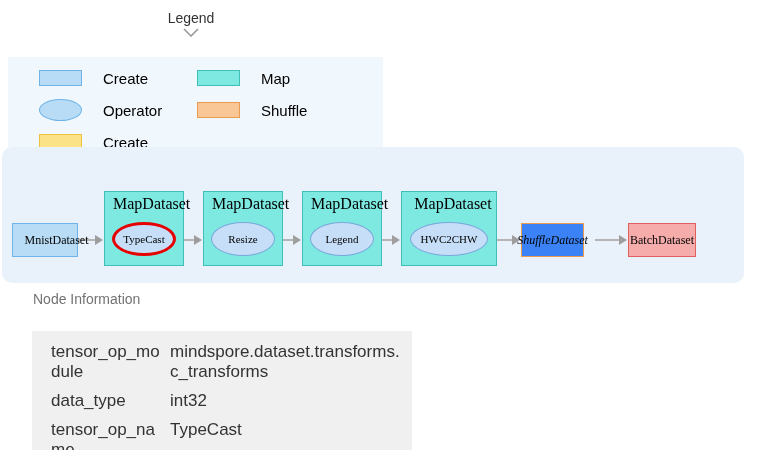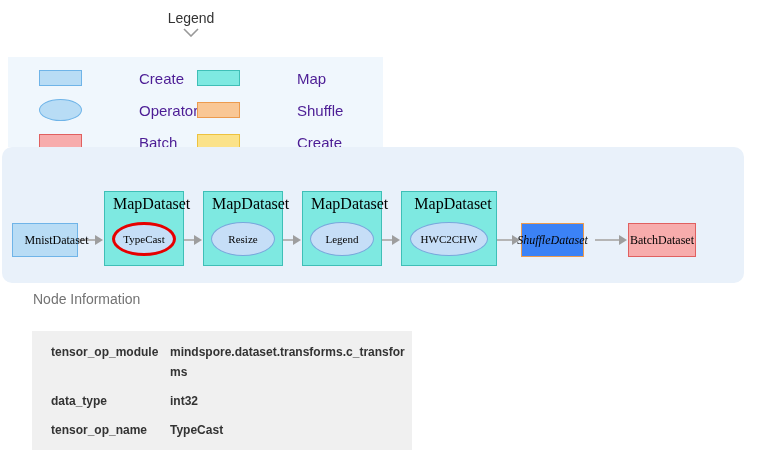--- a/index.html
+++ b/index.html
@@ -14,21 +14,21 @@
   .chevron-btn { background:none; border:none; cursor:pointer; padding:2px; line-height:0; }
 
   
   .legend-panel { position:absolute; left:8px; top:57px; width:375px; height:90px;
                   background:#f0f7fd;
                   display:grid; grid-template-columns:158px 1fr; grid-auto-rows:30px;
                   padding:6px 0 0 31px; row-gap:2px; }
   .legend-item { display:flex; align-items:center; }
   .swatch { width:43px; height:16px; margin-right:21px; flex:none; }
   .swatch.ellipse { height:22px; border-radius:50%; }
-  .legend-label { font-size:15px; color:#4c1d95;margin-left:36px; }
+  .legend-label { font-size:15px; color:#000000; }
 
   
   .diagram-panel { position:absolute; left:2px; top:147px; width:742px; height:136px;
                    background:#e9f1fa; border-radius:10px; }
   .gnode { position:absolute; font-family:"Liberation Serif","DejaVu Serif",serif; color:#000; }
   .gnode.simple { height:34px; top:76px; display:flex; align-items:center; justify-content:center;
                   font-size:12px; cursor:pointer; }
   .gnode.map { height:75px; top:44px; text-align:center; cursor:pointer;padding-left:8px; }
   .map-title { font-size:16px; margin-top:3px; display:block; }
   .op-ellipse { position:absolute; left:50%; transform:translateX(-50%); top:30px; height:34px;
@@ -36,21 +36,21 @@
                 font-size:11px; cursor:pointer; }
   .edge { position:absolute; top:92px; height:2px; background:#b5b5b5; }
   .edge::after { content:''; position:absolute; right:-8px; top:-4px; width:0; height:0;
                  border-left:8px solid #9e9e9e; border-top:5px solid transparent;
                  border-bottom:5px solid transparent; }
 
   
   .node-info-title { position:absolute; left:33px; top:291px; font-size:14px; color:#737373; }
   .info-table { position:absolute; left:32px; top:331px; width:380px; min-height:110px;
                 background:#f0f0f0; padding:11px 6px 10px 19px; }
-  .info-row { display:flex; margin-bottom:9px; font-size:12px; line-height:20px;font-weight:bold; }
+  .info-row { display:flex; margin-bottom:9px; font-size:17px; line-height:20px; }
   .info-row:last-child { margin-bottom:0; }
   .info-key { width:110px; flex:none; word-break:break-all; margin-right:9px; color:#333; }
   .info-value { width:238px; word-break:break-all; color:#333; }
 </style>
 </head>
 <body>
 
 <div class="legend-header">
   <span class="legend-title">Legend</span>
   <button class="chevron-btn">
@@ -69,24 +69,20 @@
       <span class="swatch" style="background: rgb(126, 233, 225); border: 1px solid rgb(63, 191, 183);"></span>
       <span class="legend-label">Map</span>
     </div>
     <div class="legend-item">
       <span class="swatch ellipse" style="background: rgb(184, 220, 245); border: 1px solid rgb(111, 180, 232);"></span>
       <span class="legend-label">Operator</span>
     </div>
     <div class="legend-item">
       <span class="swatch" style="background: rgb(249, 199, 149); border: 1px solid rgb(236, 155, 78);"></span>
       <span class="legend-label">Shuffle</span>
-    </div>
-    <div class="legend-item">
-      <span class="swatch" style="background: rgb(247, 172, 172); border: 1px solid rgb(224, 96, 96);"></span>
-      <span class="legend-label">Batch</span>
     </div>
     <div class="legend-item">
       <span class="swatch" style="background: rgb(251, 226, 137); border: 1px solid rgb(237, 194, 63);"></span>
       <span class="legend-label">Create</span>
     </div>
   </div>
 
 <div class="diagram-panel" id="diagram">
     <div class="edge" style="left: 76px; width: 17px;"></div>
     <div class="edge" style="left: 182px; width: 10px;"></div>

